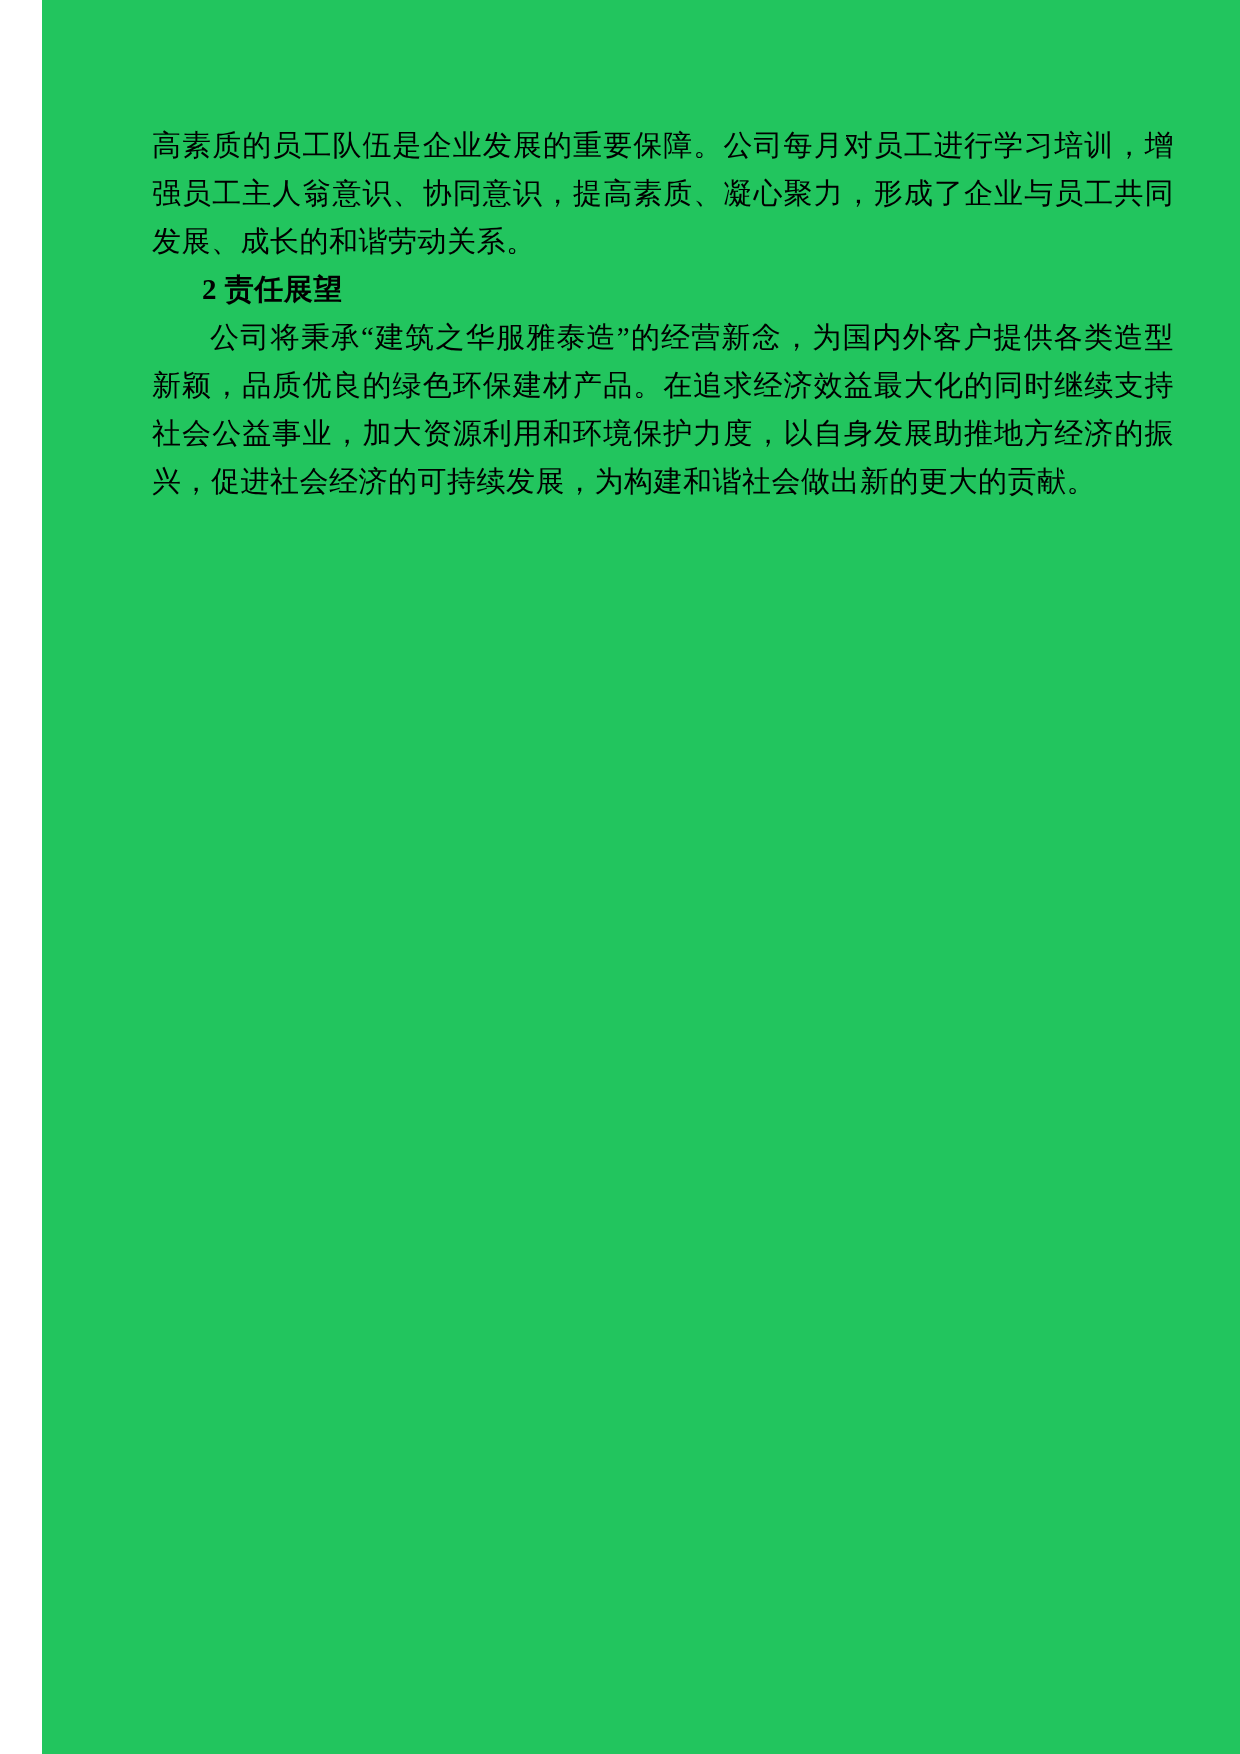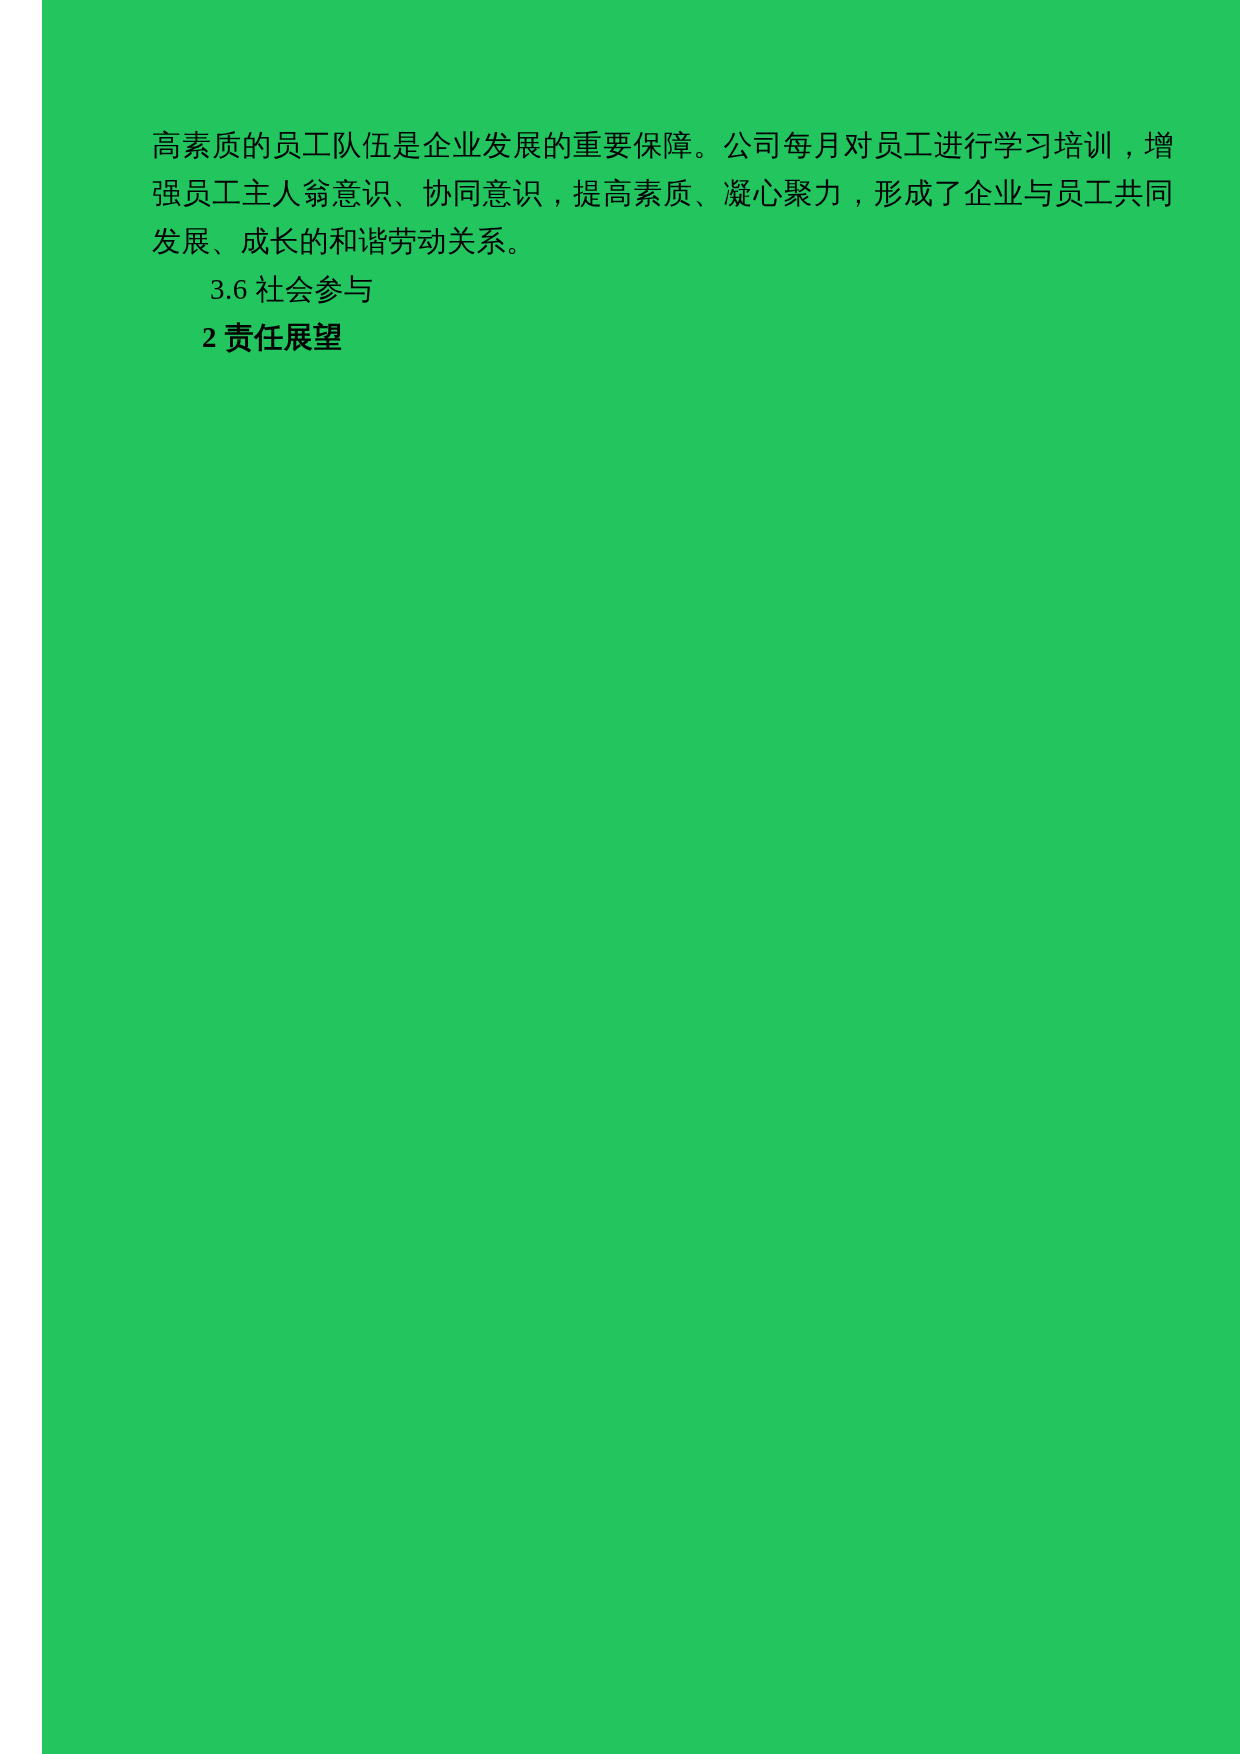--- a/index.html
+++ b/index.html
@@ -42,16 +42,16 @@
     text-indent: 1.72em;
     font-weight: bold;
   }
 </style>
 </head>
 <body>
 
 <div class="page">
   <div class="text-block">
     <p class="para">高素质的员工队伍是企业发展的重要保障。公司每月对员工进行学习培训，增强员工主人翁意识、协同意识，提高素质、凝心聚力，形成了企业与员工共同发展、成长的和谐劳动关系。</p>
-    <p class="para heading-sub">3.6 社会参与</p>
     <p class="para heading-main">2 责任展望</p>
+    <p class="para indent">公司将秉承“建筑之华服雅泰造”的经营新念，为国内外客户提供各类造型新颖，品质优良的绿色环保建材产品。在追求经济效益最大化的同时继续支持社会公益事业，加大资源利用和环境保护力度，以自身发展助推地方经济的振兴，促进社会经济的可持续发展，为构建和谐社会做出新的更大的贡献。</p>
   </div>
 </div>
 
 </body></html>

